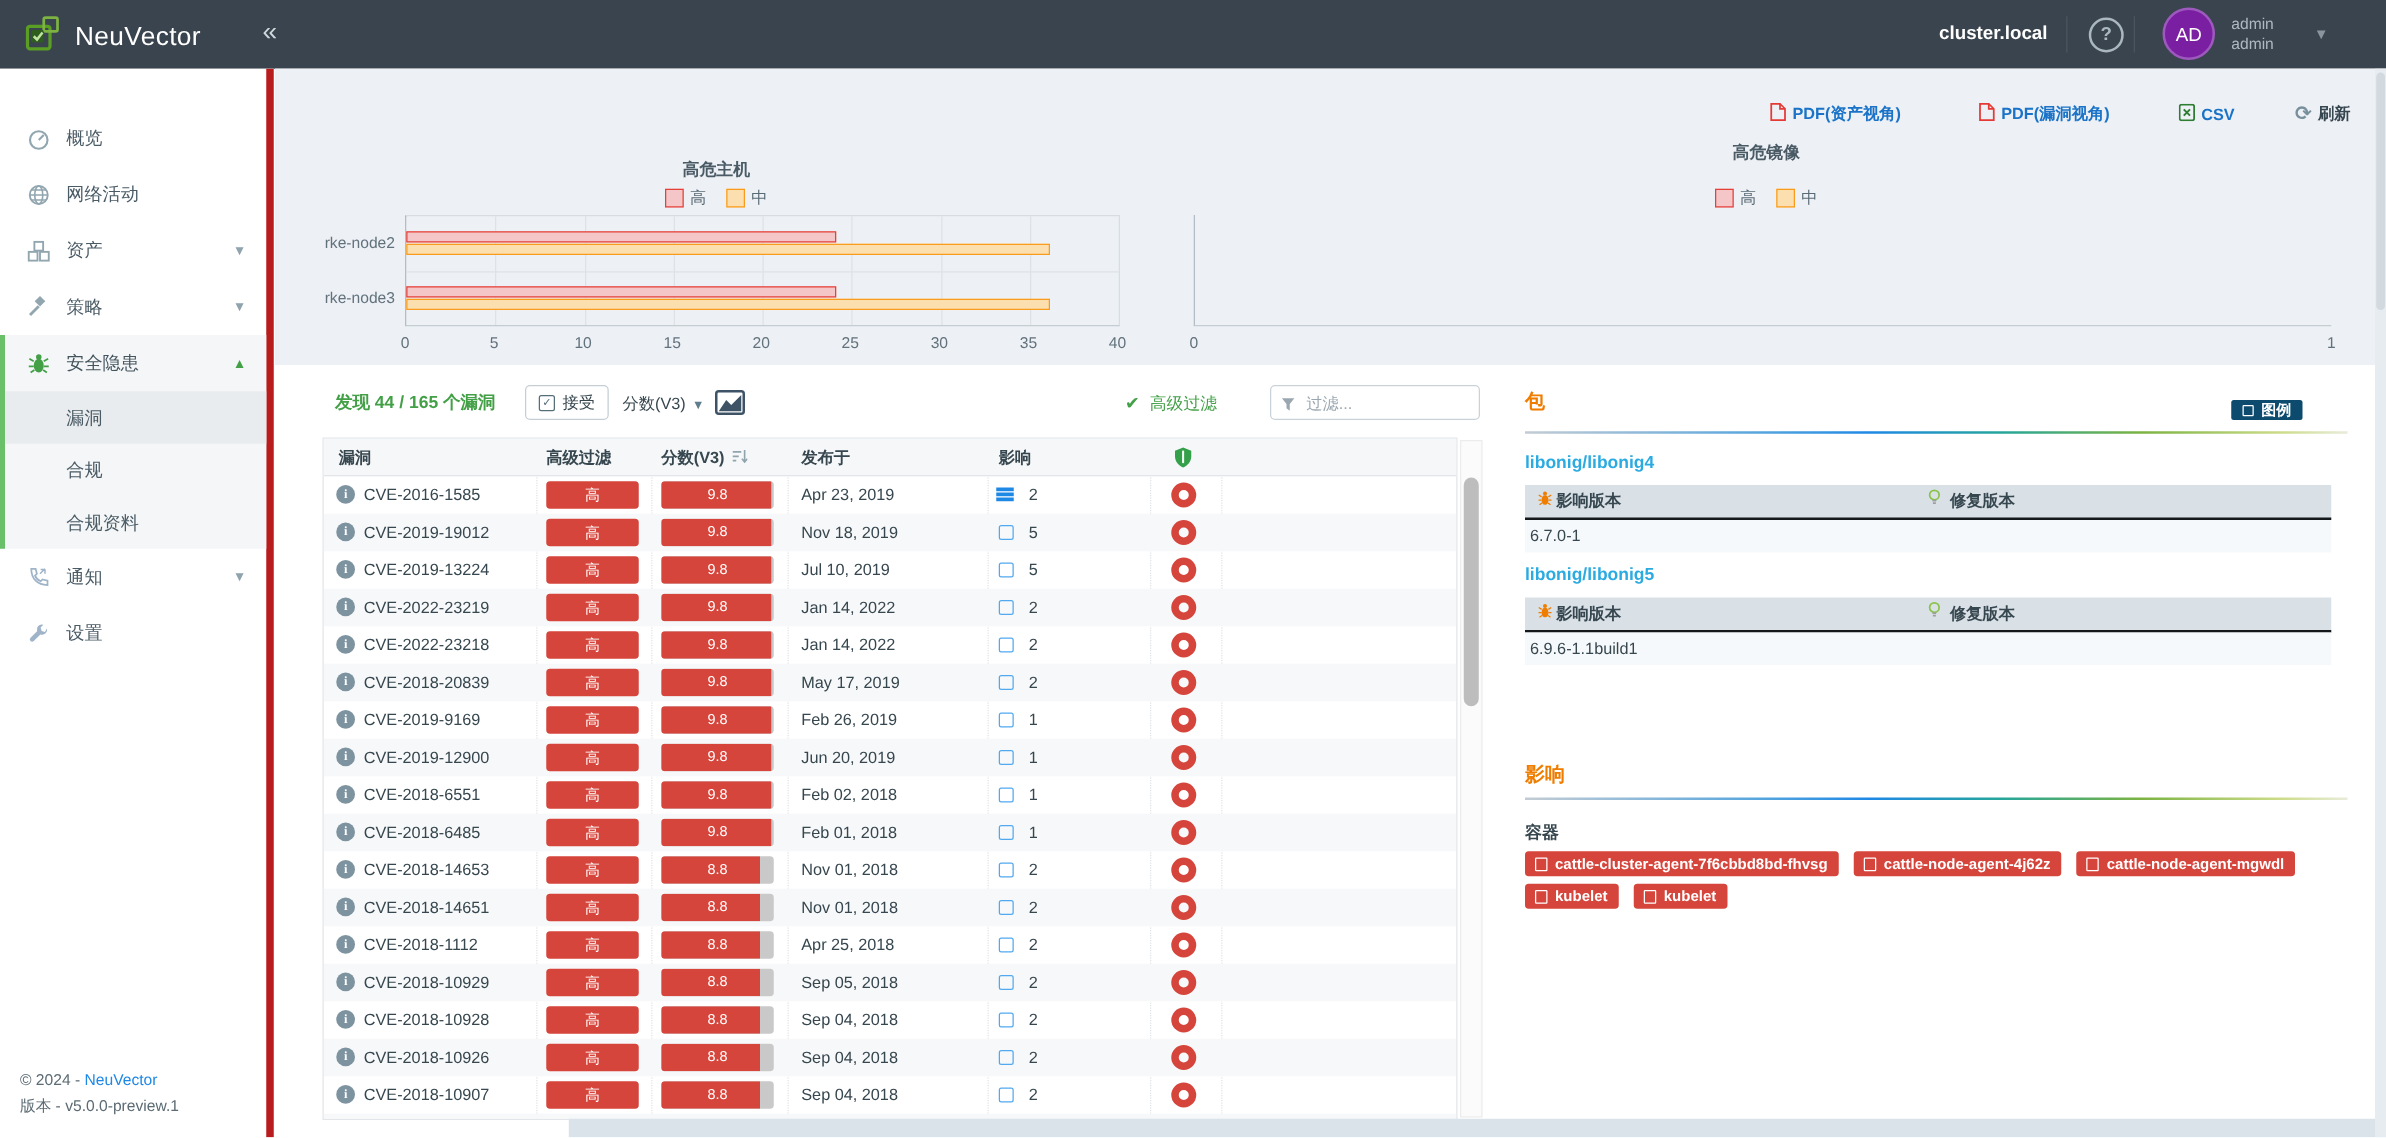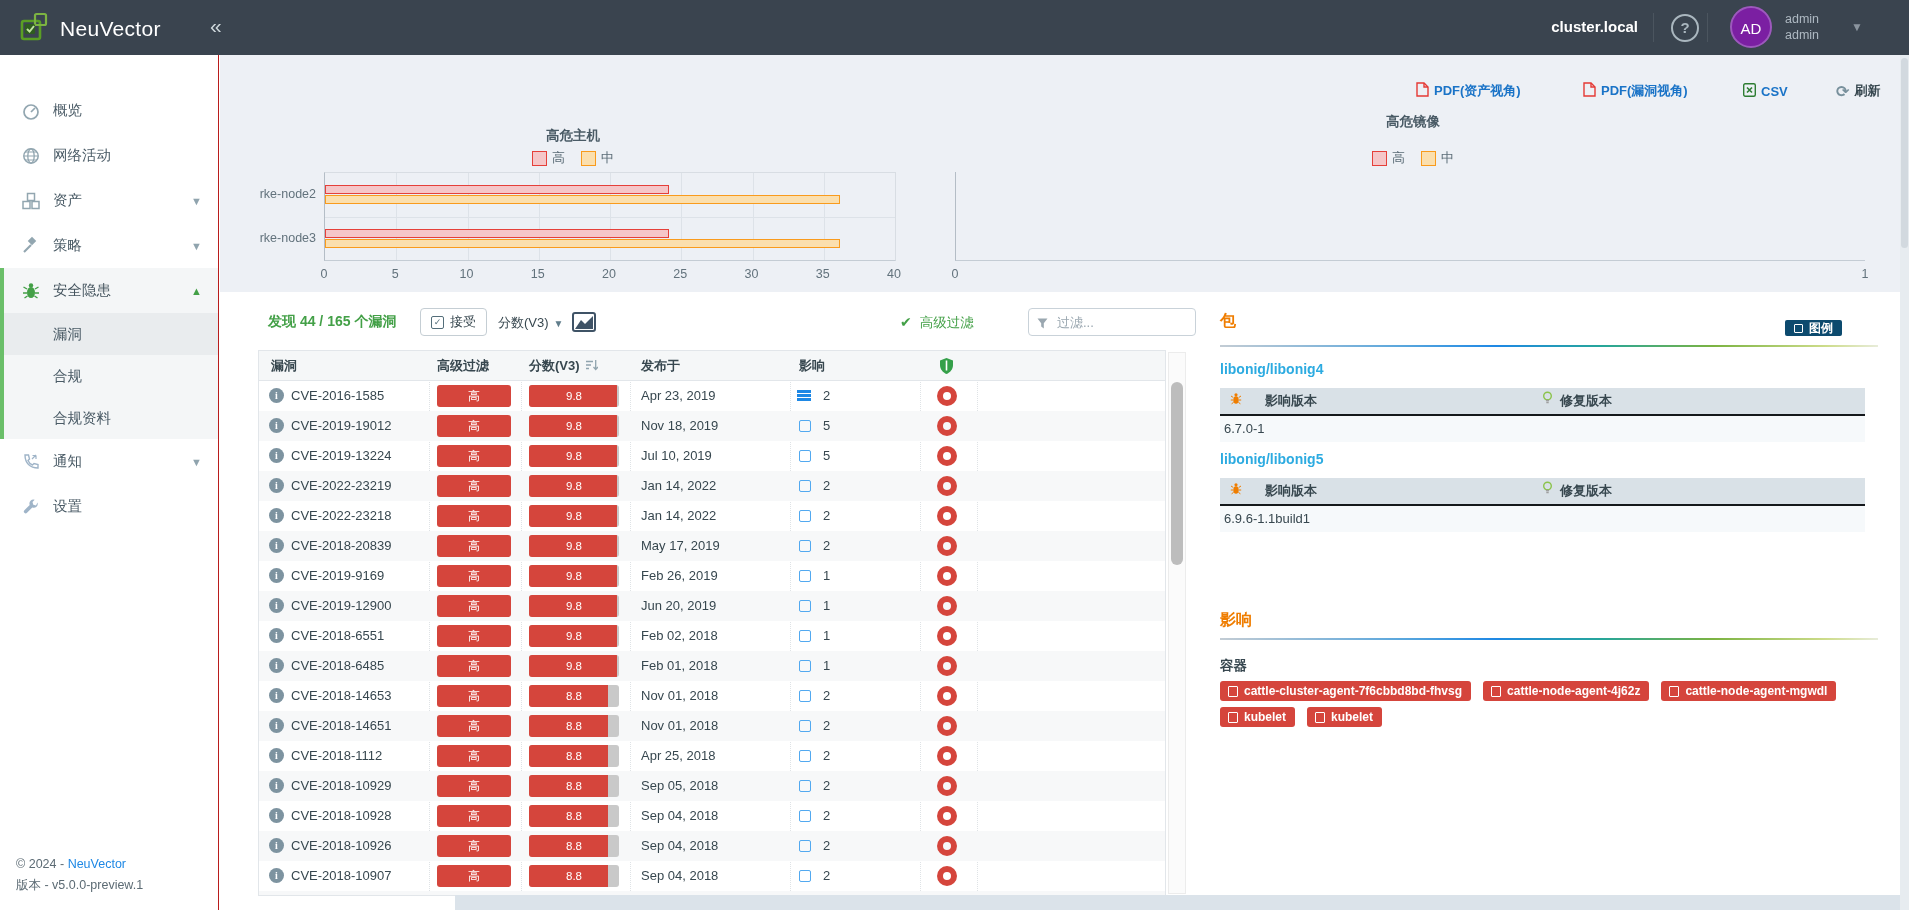--- a/index.html
+++ b/index.html
@@ -12,21 +12,21 @@
   .collapse{position:absolute;left:210px;top:14px;color:#cfd8dc;font-size:21px;cursor:pointer;}
   .cluster{position:absolute;left:1528px;top:18px;width:110px;text-align:right;color:#fff;font-size:15px;font-weight:bold;}
   .tb-div{position:absolute;top:13px;width:1px;height:29px;background:#4b555f;}
   .help{position:absolute;left:1671px;top:14px;width:24px;height:24px;border:2px solid #aab7bf;border-radius:50%;
         color:#aab7bf;font-size:15px;font-weight:bold;text-align:center;line-height:24px;cursor:pointer;}
   .avatar{position:absolute;left:1730px;top:6px;width:42px;height:42px;border-radius:50%;background:#7b1fa2;
           border:2px solid #9d59bd;color:#fff;font-size:15px;text-align:center;line-height:42px;box-sizing:border-box;}
   .userlines{position:absolute;left:1785px;top:11px;color:#aeb9c2;font-size:12.5px;line-height:16px;cursor:pointer;}
   .ucaret{position:absolute;left:1851px;top:20px;color:#8a949e;font-size:12px;cursor:pointer;}
   
-  .sidebar{position:absolute;left:0;top:55px;width:219px;height:855px;background:#fff;border-right:1px solid #b91c1c;box-sizing:border-box;}
+  .sidebar{position:absolute;left:0;top:55px;width:219px;height:855px;background:#fff;border-right:6px solid #b91c1c;box-sizing:border-box;}
   .snav{padding-top:33px;}
   .sitem{position:relative;height:45px;display:flex;align-items:center;cursor:pointer;color:#4a5b66;font-size:14.5px;}
   .s-ic{position:absolute;left:21px;width:20px;height:20px;}
   .s-label{position:absolute;left:53px;}
   .s-caret{position:absolute;right:16px;font-size:11px;color:#90a4ae;}
   .sgroup{background:#f4f6f7;border-left:4px solid #6abf69;margin-left:0;}
   .sgroup .sitem{color:#44545e;}
   .sgroup .s-ic{left:17px;}
   .sgroup .s-label{left:49px;}
   .ssub{height:42px;display:flex;align-items:center;cursor:pointer;font-size:14.5px;color:#4a5b66;}
@@ -60,21 +60,21 @@
   .vtoolbar{position:absolute;left:38px;top:250px;width:930px;height:36px;font-size:13px;color:#37474f;}
   .found{position:absolute;left:10px;top:8px;font-size:14px;font-weight:bold;color:#43a047;}
   .accept{position:absolute;left:162px;top:3px;height:28px;padding:0 10px;display:flex;align-items:center;gap:6px;
           border:1px solid #c5ced4;border-radius:4px;background:#fff;cursor:pointer;box-sizing:border-box;}
   .cbx{width:11px;height:11px;border:1.5px solid #546e7a;border-radius:2px;font-size:9px;line-height:11px;text-align:center;color:#546e7a;}
   .score-sel{position:absolute;left:240px;top:9px;cursor:pointer;}
   .score-sel .car{color:#607d8b;font-size:10px;margin-left:5px;}
   .chart-btn{position:absolute;left:314px;top:7px;cursor:pointer;}
   .adv{position:absolute;left:642px;top:9px;color:#43a047;font-size:13.5px;cursor:pointer;}
   .adv .chk{font-size:14px;margin-right:8px;}
-  .search{position:absolute;left:758px;top:3px;width:168px;height:28px;margin-left:12px;}
+  .search{position:absolute;left:758px;top:3px;width:168px;height:28px;}
   .search input{width:100%;height:100%;box-sizing:border-box;border:1px solid #c9d2d9;border-radius:4px;
                 padding:0 8px 0 28px;font-size:13px;color:#37474f;outline:none;font-family:inherit;}
   .search input::placeholder{color:#9aa7b0;}
   .funnel{position:absolute;left:9px;top:9px;}
   
   .vtable{position:absolute;left:38px;top:295px;width:908px;height:546px;border:1px solid #e2e6ea;background:#fff;box-sizing:border-box;}
   .colsep{position:absolute;top:0;bottom:0;width:0;border-left:1px dotted #dfe3e6;}
   .thead{position:absolute;left:0;top:0;width:100%;height:30px;background:#f5f7f8;border-bottom:1px solid #e2e6ea;
          font-weight:bold;font-size:13px;color:#37474f;box-sizing:border-box;}
   .th{position:absolute;line-height:29px;}
@@ -101,21 +101,21 @@
   .details{position:absolute;left:1000px;top:250px;width:660px;}
   .sec-title{position:absolute;font-size:16px;font-weight:bold;color:#ef7d00;}
   .grad{position:absolute;left:0;width:658px;height:2px;
         background:linear-gradient(90deg,#c3ccd4 0%,#58a6dd 28%,#1e88e5 42%,#26a69a 58%,#7cb342 75%,#cddc8a 92%,#e8ecda 100%);}
   .legend-btn{position:absolute;left:565px;top:15px;height:16px;background:#0c4a6e;border-radius:2px;color:#fff;
               font-size:12px;font-weight:bold;display:flex;align-items:center;gap:6px;padding:0 9px;cursor:pointer;}
   .lb-ic{width:7px;height:7px;border:1.5px solid #fff;border-radius:1px;}
   .pkg-name{position:absolute;font-size:14px;font-weight:bold;color:#2cabe1;cursor:pointer;}
   .vheader{position:absolute;left:0;width:645px;height:26px;background:#d9e1e7;border-bottom:2px solid #14181b;
            font-size:13px;font-weight:bold;color:#37474f;box-sizing:content-box;}
-  .vh-l{position:absolute;left:10px;top:0;line-height:26px;display:flex;align-items:center;gap:23px;}
+  .vh-l{position:absolute;left:10px;top:0;line-height:26px;display:flex;align-items:center;gap:3px;}
   .vh-r{position:absolute;left:322px;top:0;line-height:26px;display:flex;align-items:center;gap:7px;}
   .vvalue{position:absolute;left:0;width:645px;height:26px;background:#f6f9fb;font-size:13px;color:#37474f;line-height:26px;padding-left:4px;box-sizing:border-box;}
   .containers-label{position:absolute;font-size:13.5px;font-weight:bold;color:#37474f;}
   .tags{position:absolute;left:0;width:660px;display:flex;flex-wrap:wrap;gap:6px 12px;}
   .ctag{display:inline-flex;align-items:center;gap:6px;background:#d5453c;border-radius:3px;color:#fff;
         font-size:12px;font-weight:bold;padding:3px 9px 3px 8px;cursor:pointer;}
   .cube{width:8px;height:9px;border:1.5px solid #fff;border-radius:1px;}
   
   .hstrip{position:absolute;left:235px;top:840px;width:1454px;height:15px;background:#dbe3ea;}
   .pagebar{position:absolute;right:0;top:0;width:9px;height:855px;background:#e7ecf0;}

